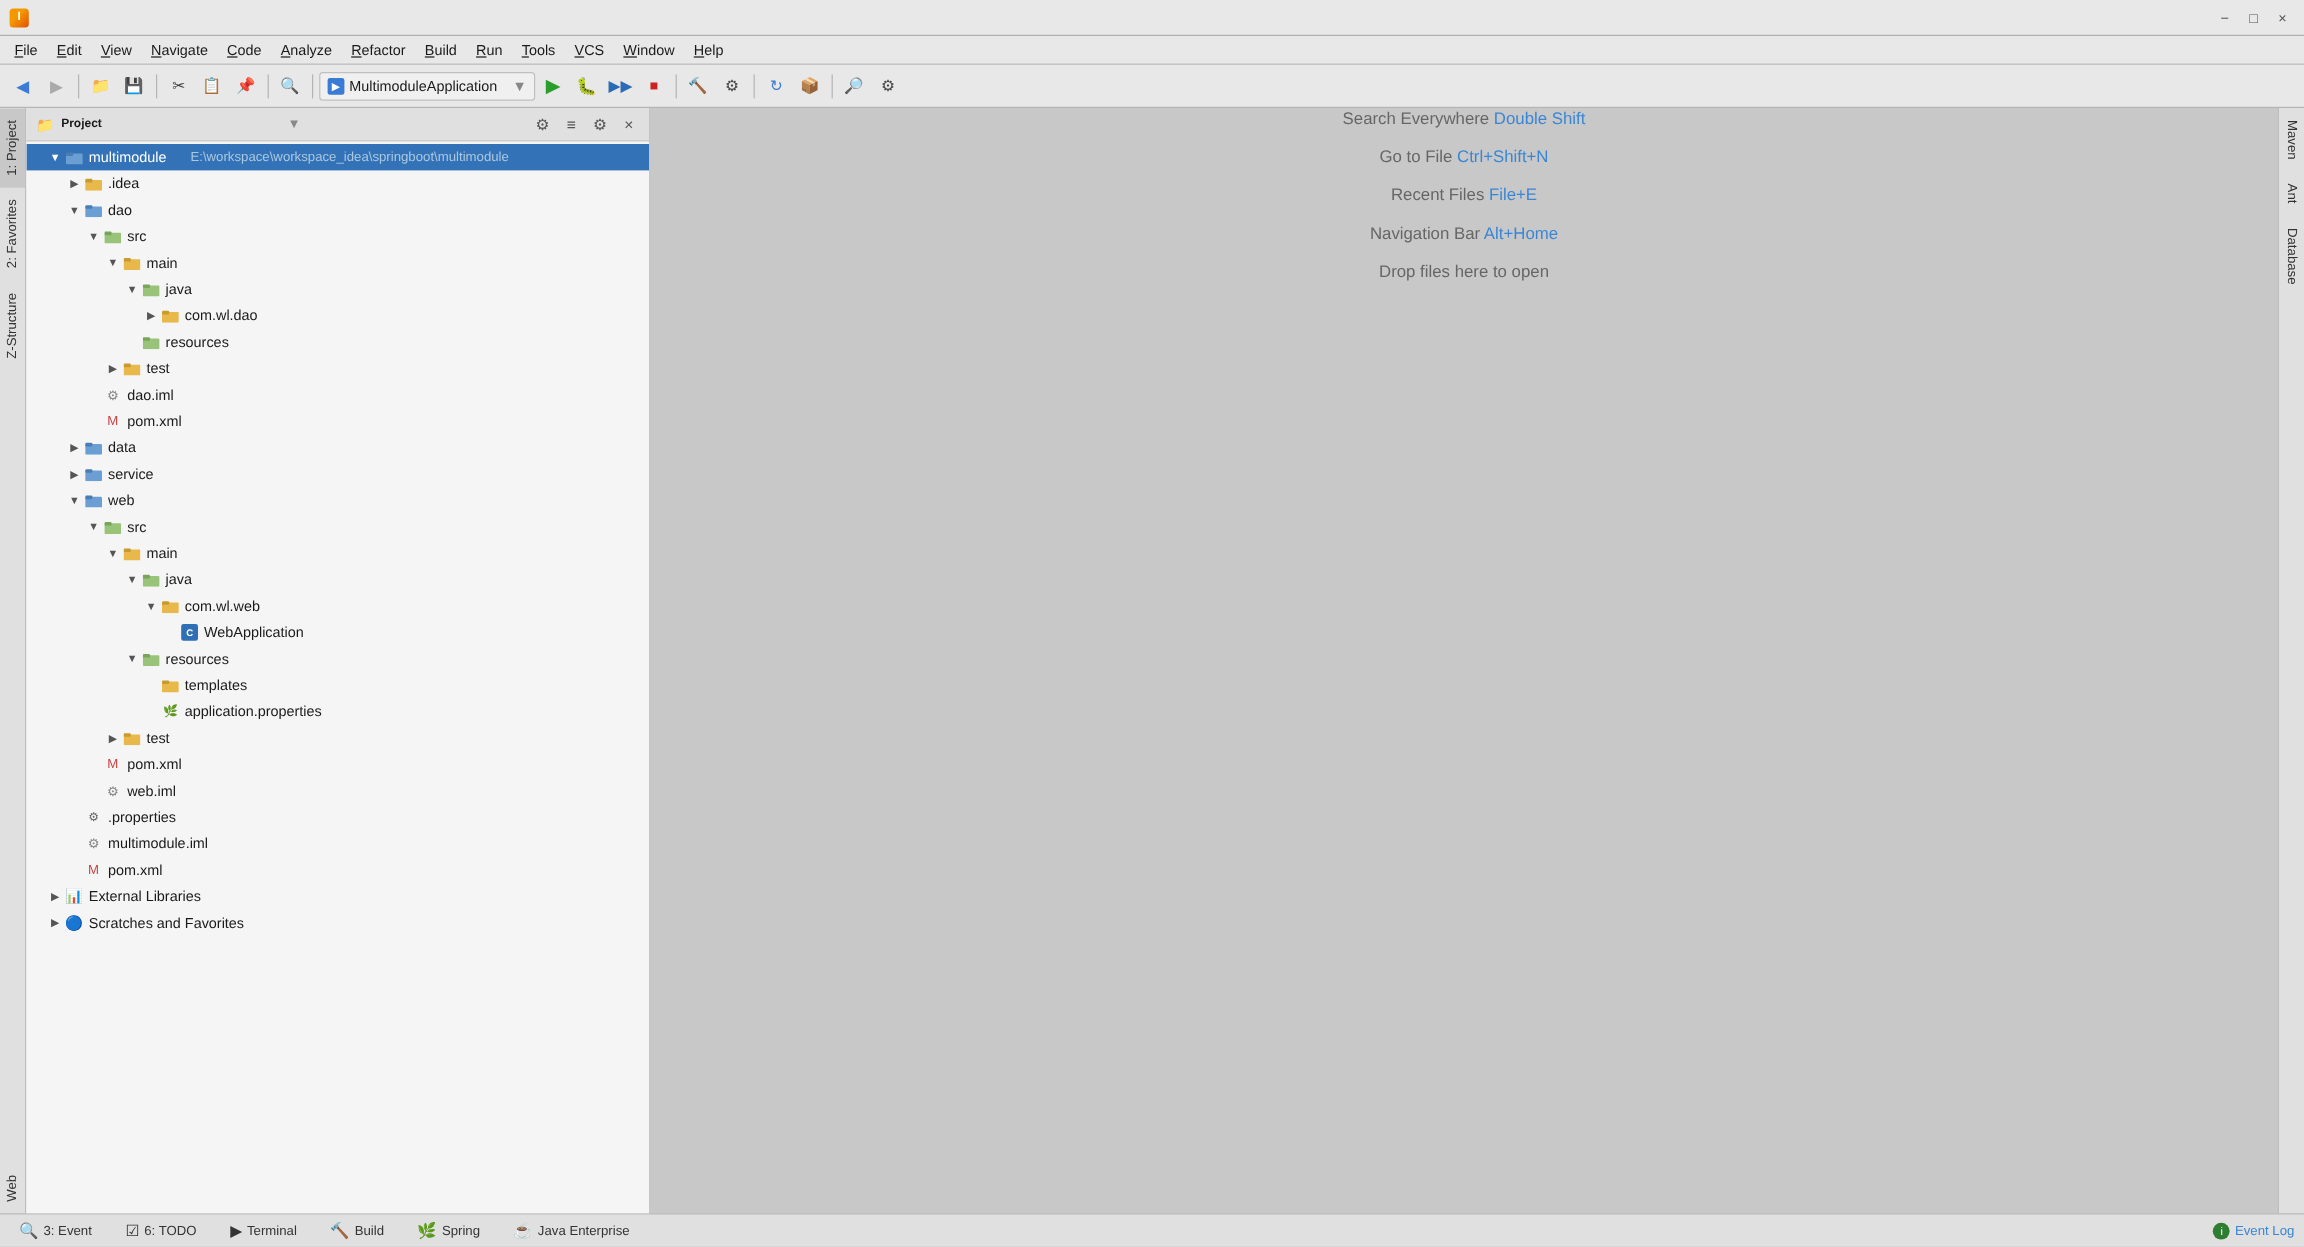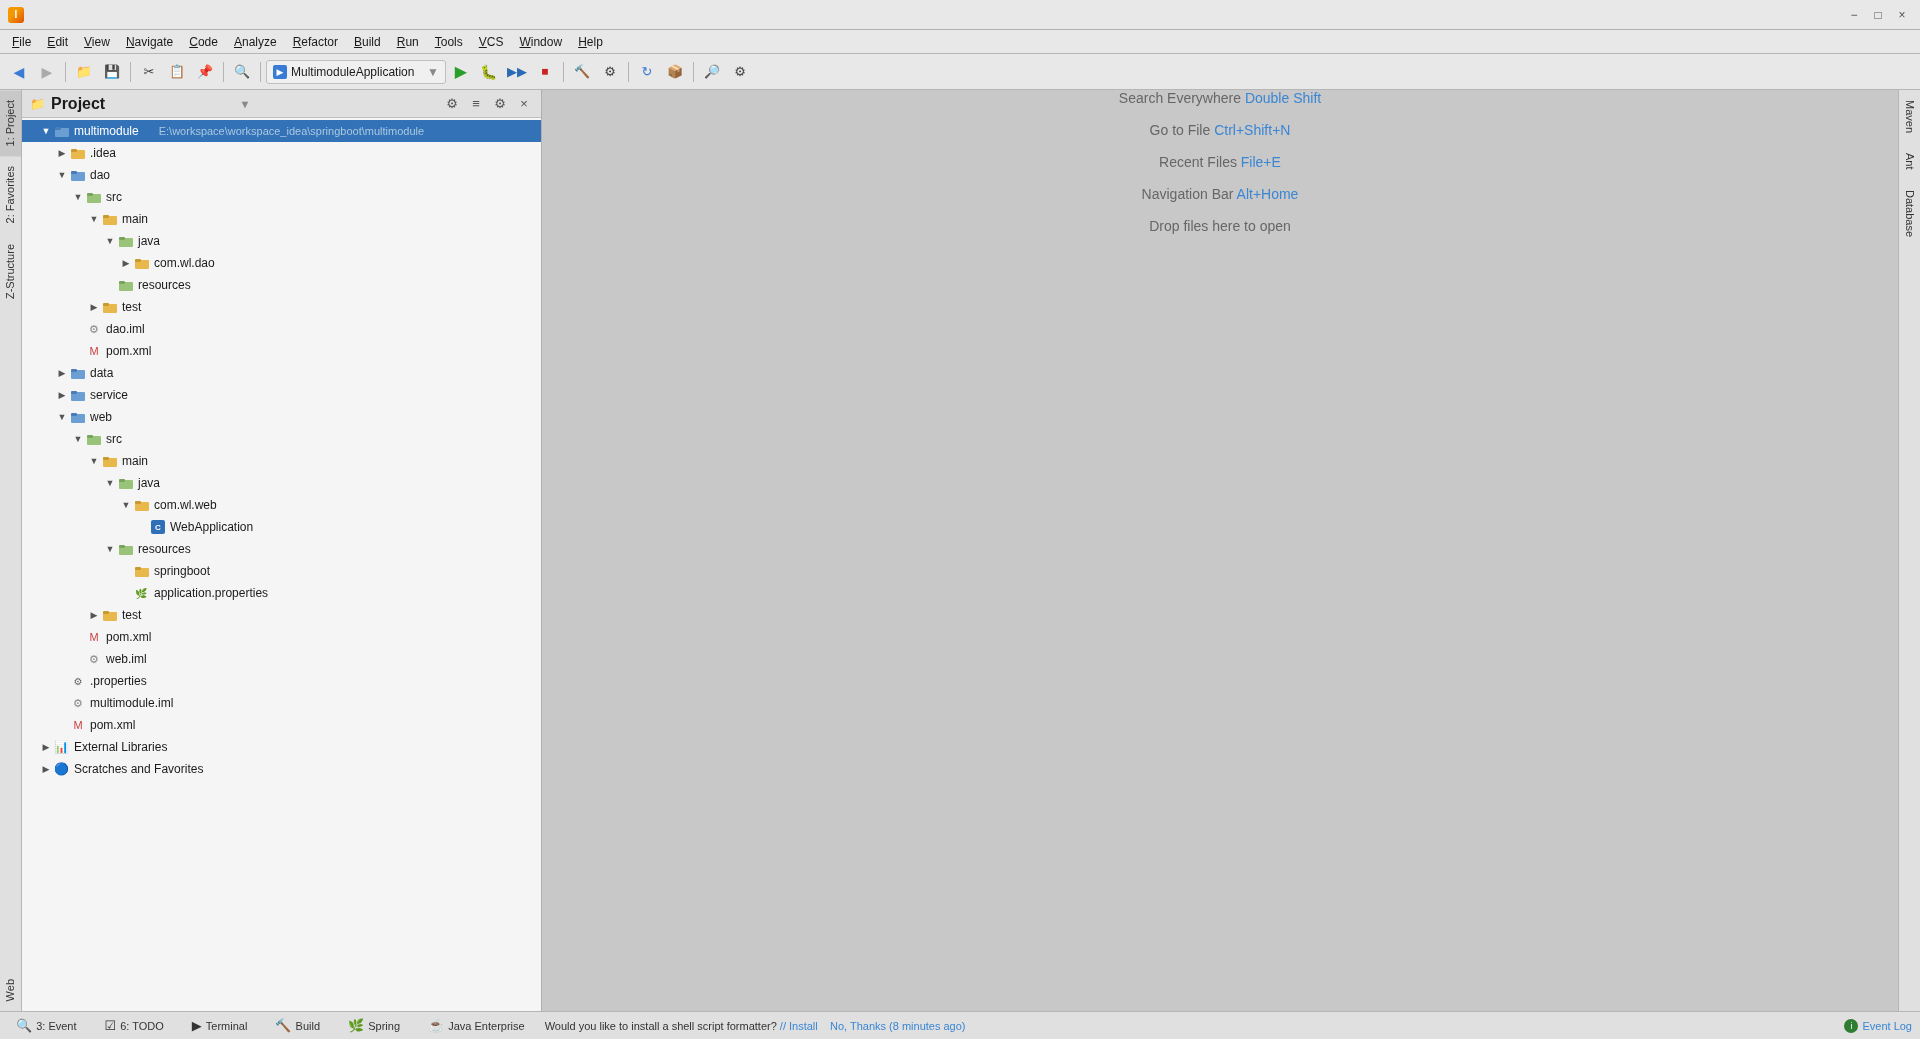--- a/index.html
+++ b/index.html
@@ -118,21 +118,21 @@
     }
     #project-header {
       height: 28px;
       background: #e0e0e0;
       display: flex; align-items: center;
       padding: 0 8px;
       border-bottom: 1px solid #c0c0c0;
       gap: 6px;
     }
     .proj-header-title {
-      font-weight: bold; font-size: 16px; flex: 1;
+      font-weight: bold; font-size: 10px; flex: 1;
     }
     .proj-header-btn {
       width: 18px; height: 18px;
       display: flex; align-items: center; justify-content: center;
       cursor: pointer; font-size: 13px; color: #555;
       border: none; background: transparent; border-radius: 2px;
     }
 
     
     #project-tree {
@@ -622,21 +622,21 @@
         <div class="tree-indent"></div>
         <div class="tree-indent"></div>
         <div class="tree-indent"></div>
         <div class="tree-arrow" style="visibility:hidden">▶</div>
         <div class="folder-icon folder-yellow">
           <svg viewBox="0 0 14 12" fill="none">
               <rect x="0" y="3" width="14" height="9" rx="1" fill="#e8b84b"></rect>
               <rect x="0" y="2" width="6" height="3" rx="1" fill="#c99a30"></rect>
             </svg>
         </div>
-        <span class="item-label">springboot</span>
+        <span class="item-label">templates</span>
       </div>
 
       <div class="tree-item">
         <div class="tree-indent"></div>
         <div class="tree-indent"></div>
         <div class="tree-indent"></div>
         <div class="tree-indent"></div>
         <div class="tree-indent"></div>
         <div class="tree-indent"></div>
         <div class="tree-arrow" style="visibility:hidden">▶</div>
@@ -762,23 +762,17 @@
     <span>Build</span>
   </div>
   <div class="status-tab">
     <span class="status-icon spring-icon">🌿</span>
     <span>Spring</span>
   </div>
   <div class="status-tab">
     <span class="status-icon">☕</span>
     <span>Java Enterprise</span>
   </div>
-  <div class="status-message">
-    Would you like to install a shell script formatter?
-    <span class="install-link">// Install</span>
-    &nbsp;&nbsp;
-    <span class="nothanks-link">No, Thanks (8 minutes ago)</span>
-  </div>
   <div class="event-log-btn">
     <div class="event-log-icon">i</div>
     <span>Event Log</span>
   </div>
 </div>
 
 </body></html>

